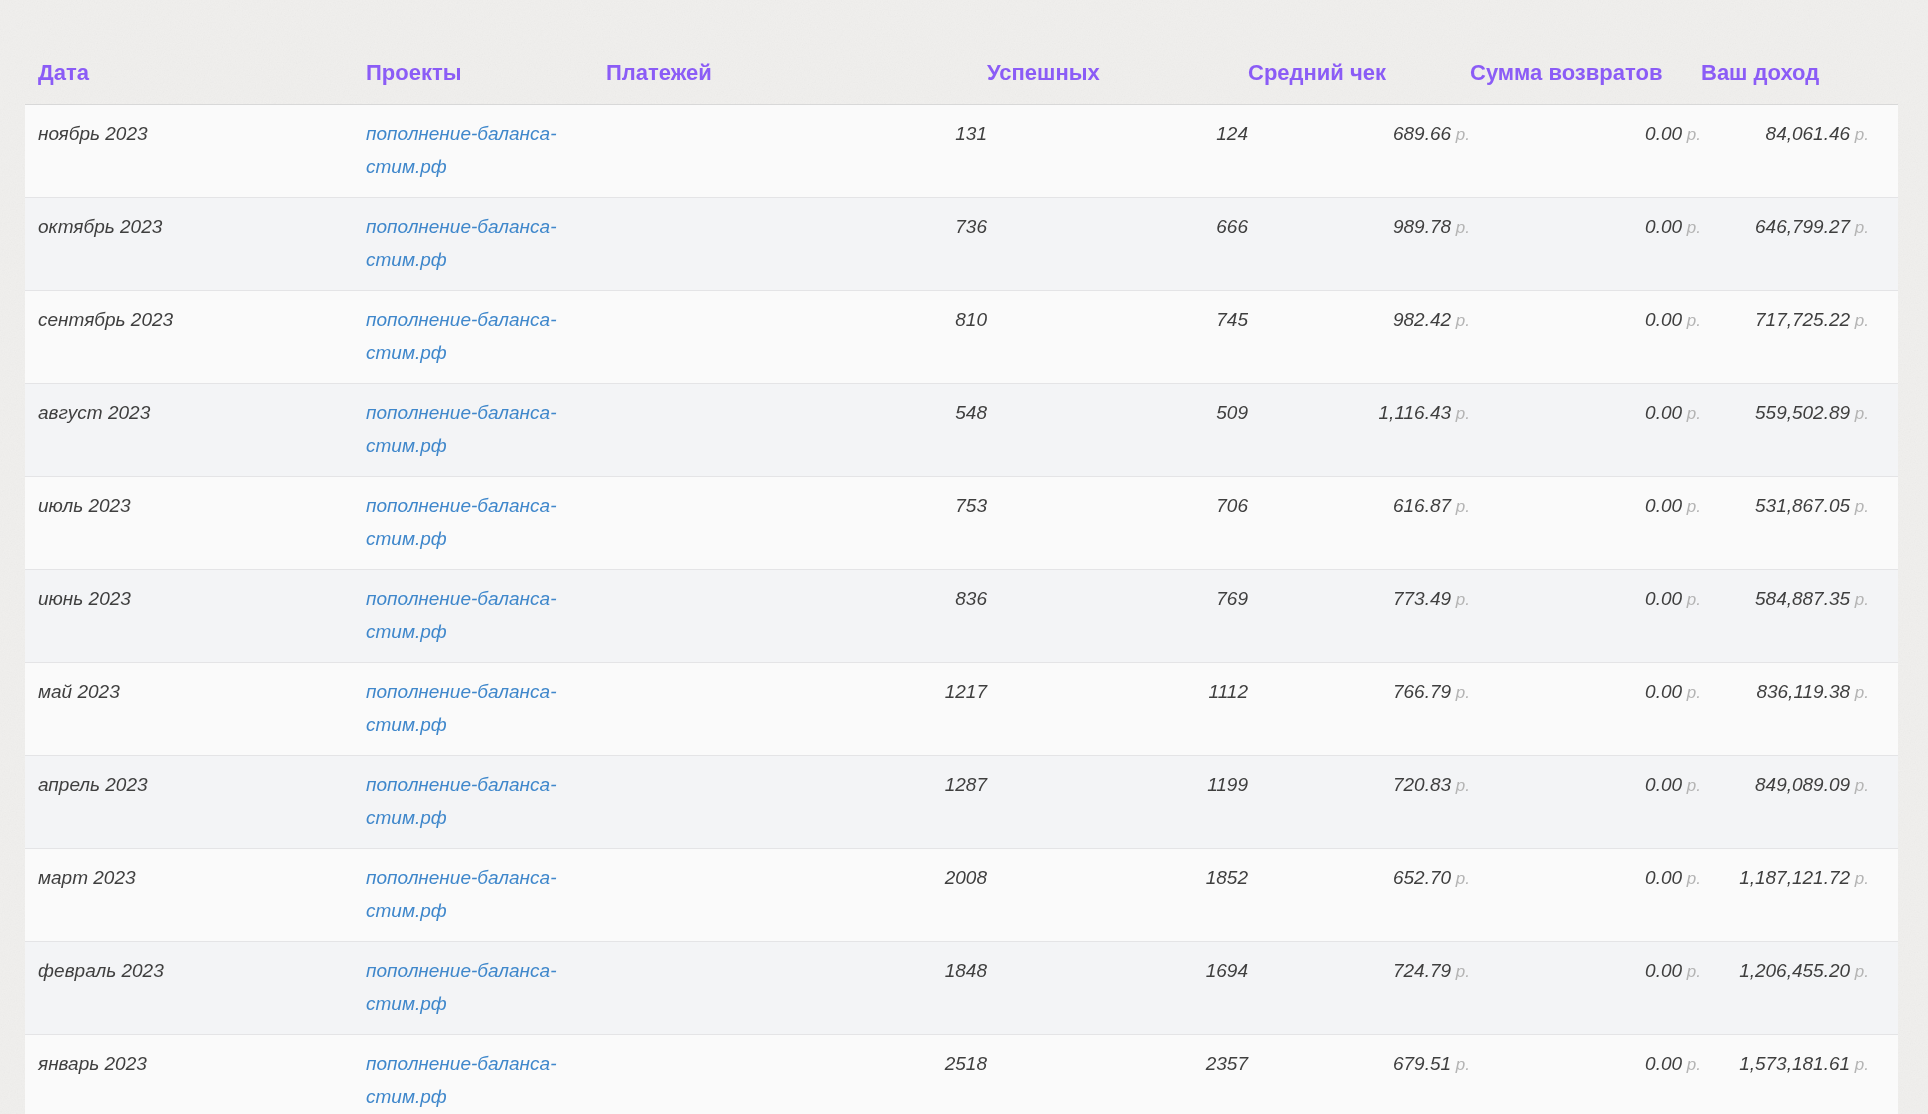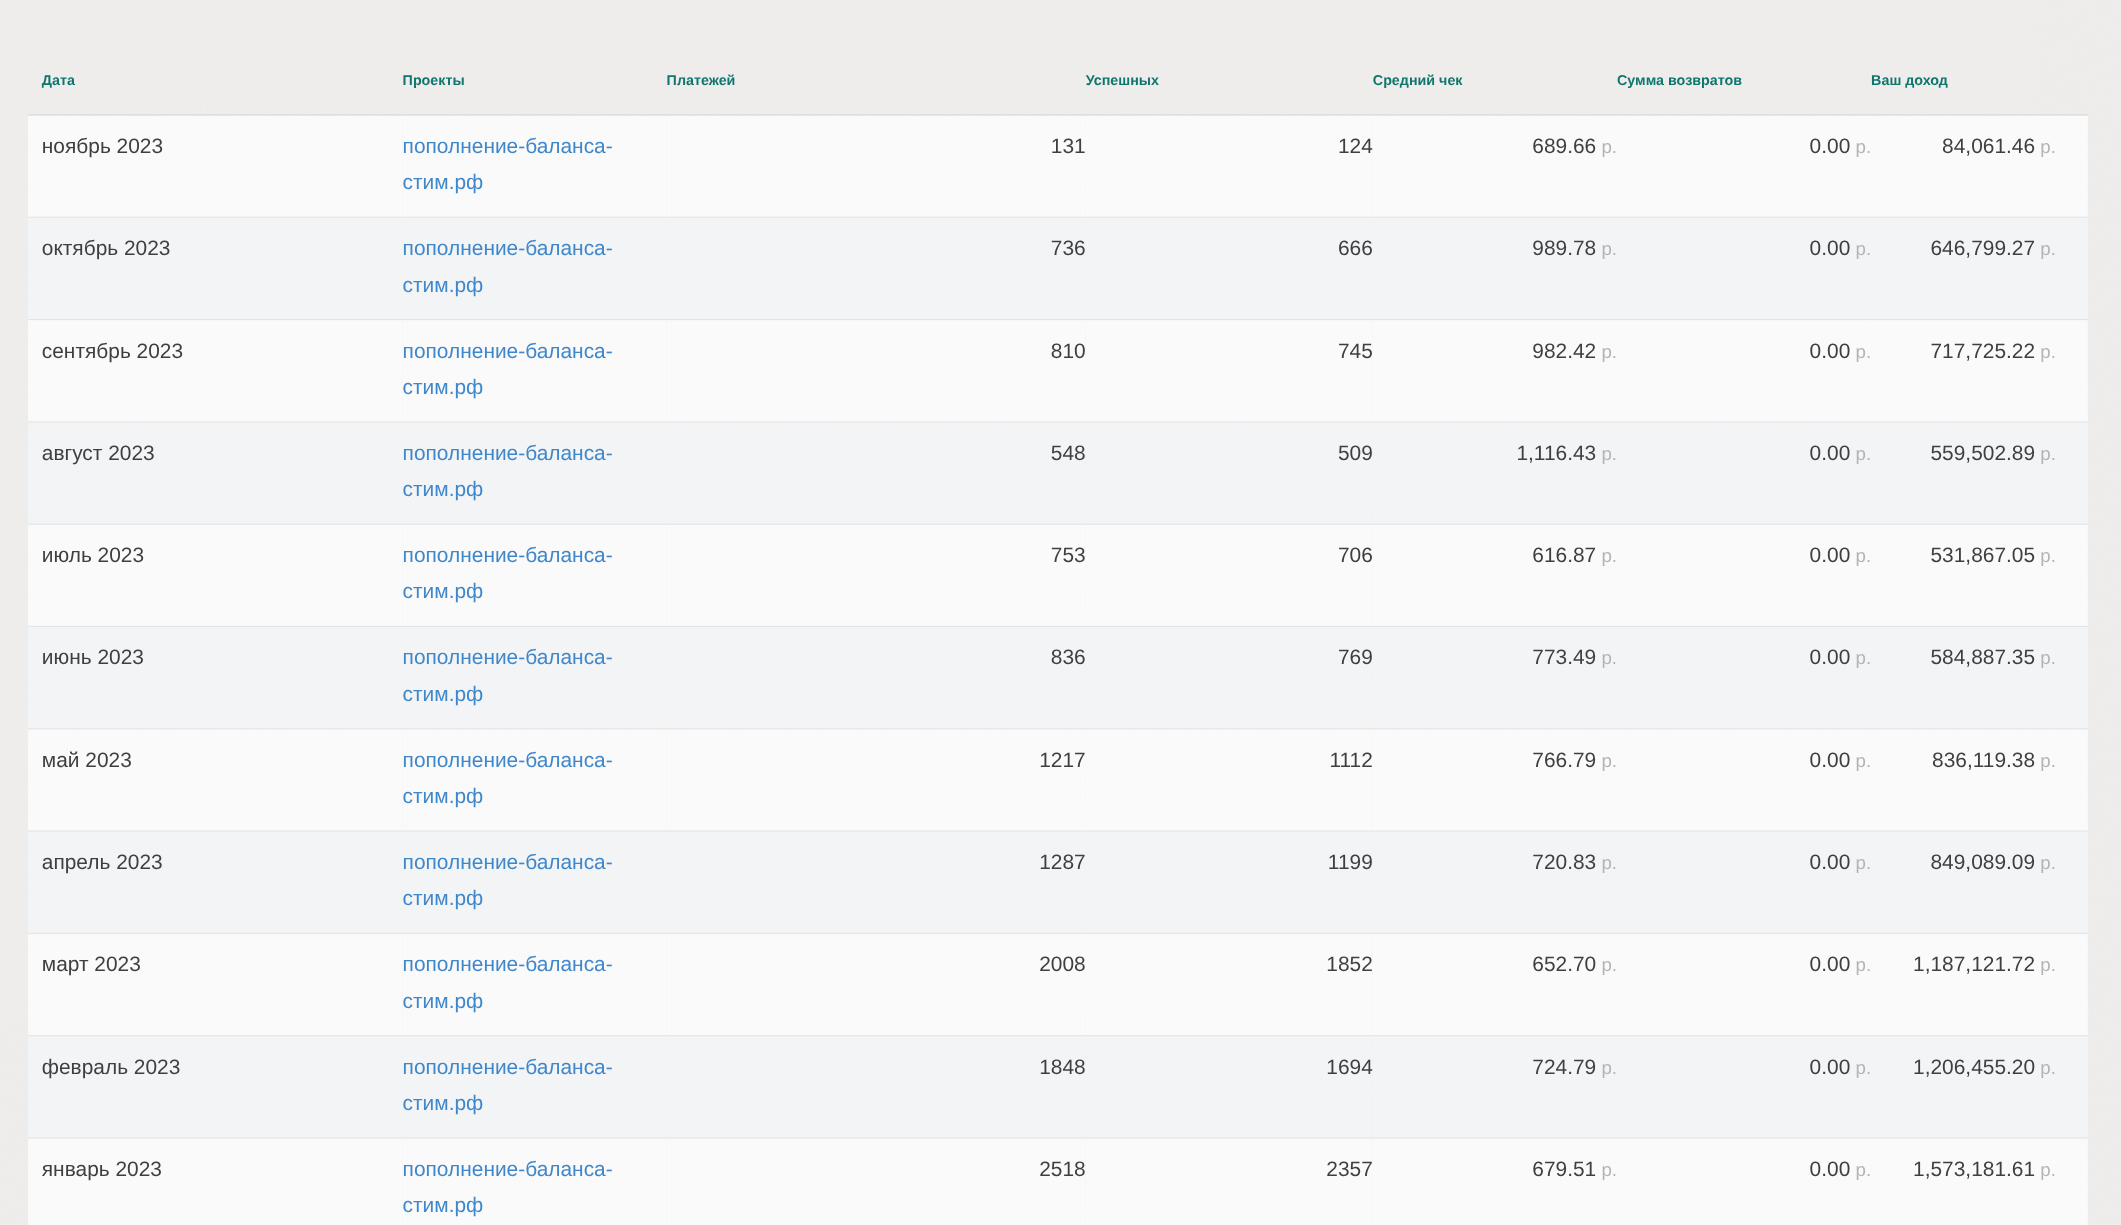--- a/index.html
+++ b/index.html
@@ -30,32 +30,32 @@
     table-layout: fixed;
     width: 1873px;
     font-size: 19px;
     color: #3f3f3f;
   }
   thead th {
     height: 90px;
     vertical-align: bottom;
     padding: 0 0 14px 0;
     font-weight: 700;
-    font-size: 13px;
-    color: #0f766e;
+    font-size: 22px;
+    color: #8b5cf6;
     line-height: 35px;
     border-bottom: 1px solid #d8d8d8;
     background: transparent;
   }
   thead th.al { text-align: left; }
   thead th.ar { text-align: left; }
   thead th:first-child { padding-left: 13px; }
   thead th:last-child  { padding-right: 15px; }
 
-  tbody tr { height: 93px; }
+  tbody tr { height: 93px; font-style: italic; }
   tbody tr + tr td { border-top: 1px solid #e4e4e6; }
   tbody tr:nth-child(odd)  td { background: #fafafa; }
   tbody tr:nth-child(even) td { background: #f3f4f6; }
 
   tbody td {
     vertical-align: top;
     padding: 12px 0 0 0;
     line-height: 33px;
     white-space: normal;
   }

